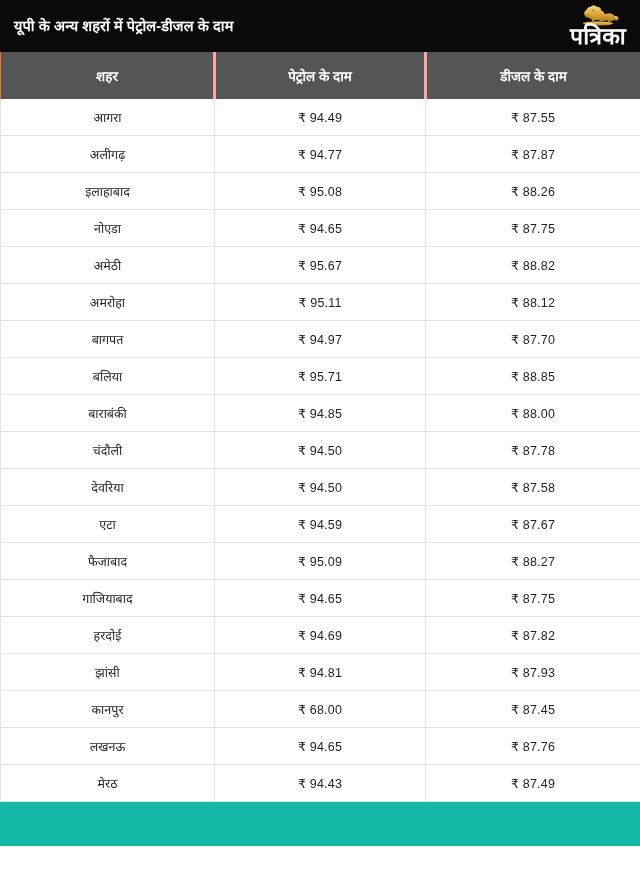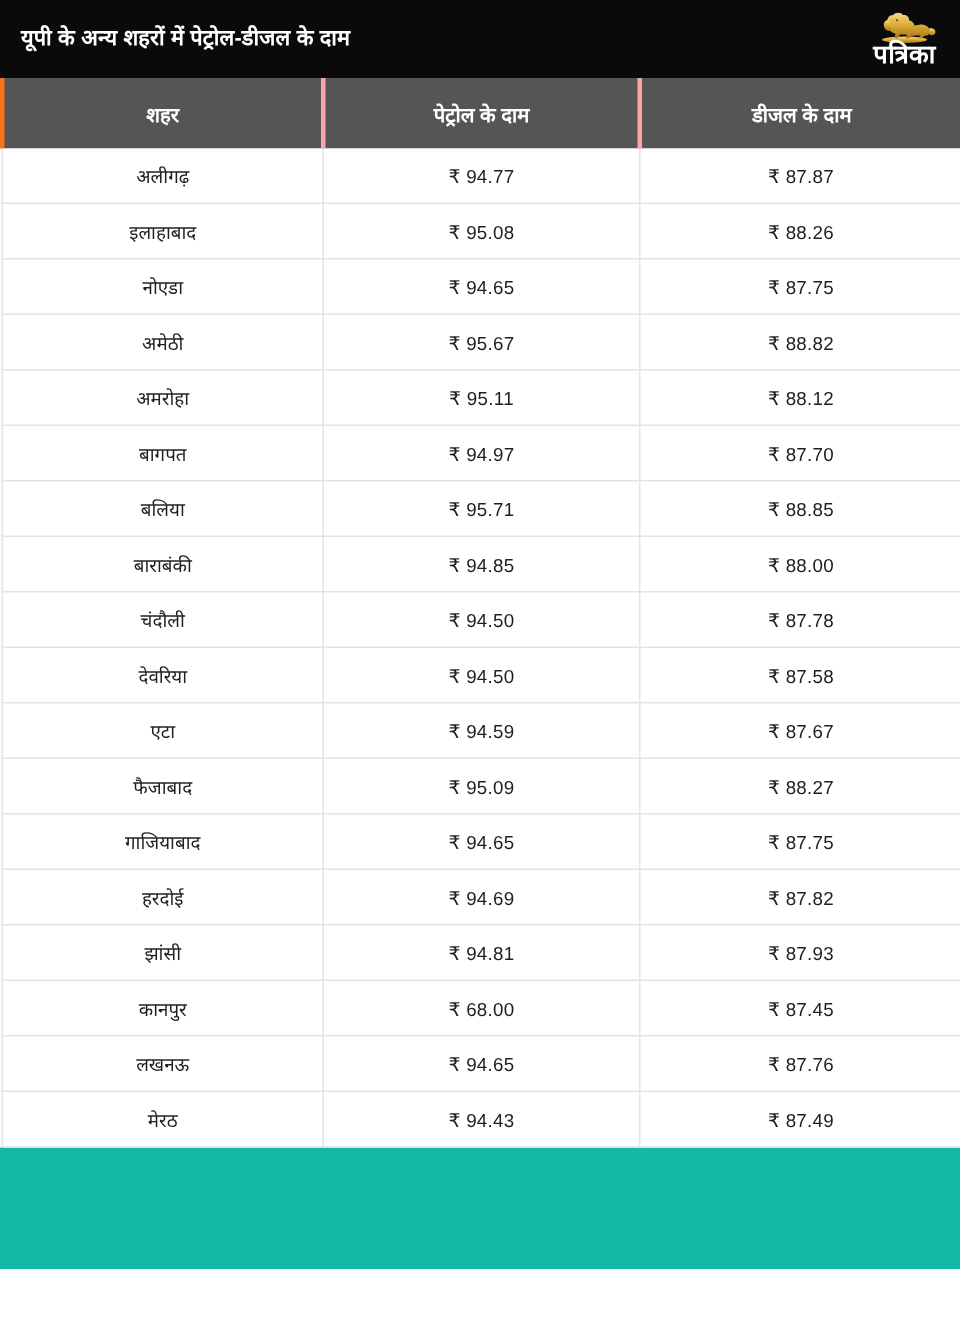--- a/index.html
+++ b/index.html
@@ -50,21 +50,21 @@
     padding-right: 6px;
     line-height: 1;
   }
   .logo-lion {
     display: block;
     height: 22px;
     width: 46px;
   }
   .logo-word {
     color: #ffffff;
-    font-size: 17px;
+    font-size: 23px;
     font-weight: bold;
     letter-spacing: 0.2px;
     margin-top: -1px;
   }
 
   
   .price-table {
     width: 640px;
     border-collapse: collapse;
     table-layout: fixed;
@@ -79,21 +79,21 @@
     color: #ffffff;
     font-size: 13.5px;
     font-weight: bold;
     height: 47px;
     text-align: center;
     vertical-align: middle;
     border-right: 1px solid #6d6d6d;
     border-left: 3px solid #fca5a5;
     padding: 0 4px;
   }
-  .price-table thead th:first-child { border-left: 3px solid #f97316; }
+  .price-table thead th:first-child { border-left: 1px solid #f97316; }
   .price-table thead th:last-child  { border-right: 1px solid #d8d8d8; }
 
   .price-table tbody td {
     height: 36px;
     font-size: 12.5px;
     color: #222222;
     text-align: center;
     vertical-align: middle;
     border-bottom: 1px solid #e4e4e4;
     border-left: 1px solid #e4e4e4;
@@ -144,20 +144,25 @@
     </colgroup>
     <thead>
       <tr>
         <th>शहर</th>
         <th>पेट्रोल के दाम</th>
         <th>डीजल के दाम</th>
       </tr>
     </thead>
     <tbody id="table-body">
         <tr>
+          <td class="city">आगरा</td>
+          <td class="price">₹ 94.49</td>
+          <td class="price">₹ 87.55</td>
+        </tr>
+        <tr>
           <td class="city">अलीगढ़</td>
           <td class="price">₹ 94.77</td>
           <td class="price">₹ 87.87</td>
         </tr>
         <tr>
           <td class="city">इलाहाबाद</td>
           <td class="price">₹ 95.08</td>
           <td class="price">₹ 88.26</td>
         </tr>
         <tr>

